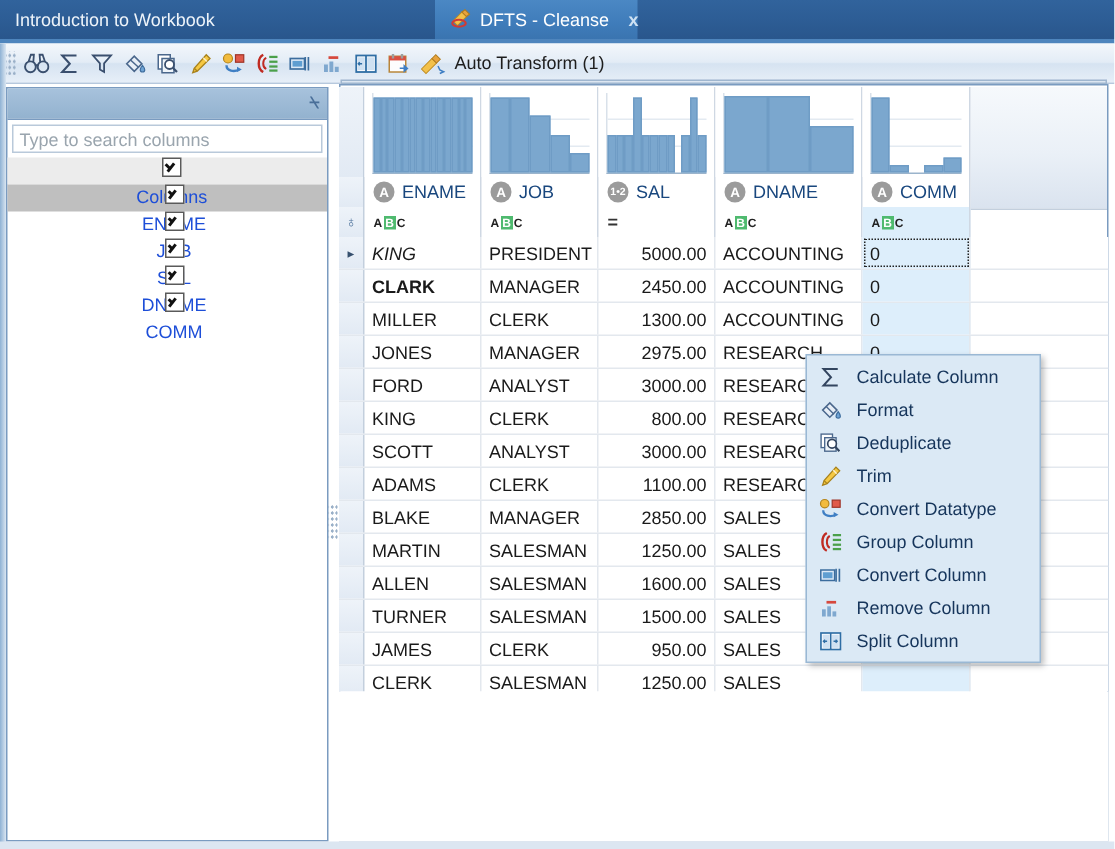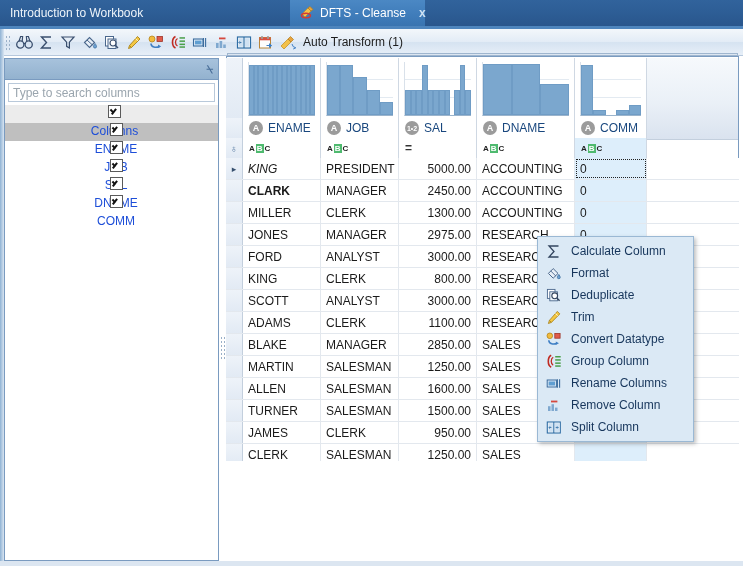--- a/index.html
+++ b/index.html
@@ -756,21 +756,21 @@
       </div>
       <div class="ctx-item">
         <span class="ctx-ico">
           <svg width="16" height="15" viewBox="0 0 16 15">
             <rect x="1.2" y="4" width="9.2" height="7" fill="#dce9f6" stroke="#3c6d9e" stroke-width="1"></rect>
             <rect x="2.6" y="5.5" width="6.4" height="4" fill="#5f9ed1"></rect>
             <path d="M11.4 3.2 V11.8" stroke="#3c6d9e" stroke-width="1.1"></path>
             <path d="M13.6 3.2 V11.8" stroke="#3c6d9e" stroke-width="1.1"></path>
           </svg>
         </span>
-        <span>Rename Columns</span>
+        <span>Convert Column</span>
       </div>
       <div class="ctx-item">
         <span class="ctx-ico">
           <svg width="16" height="15" viewBox="0 0 16 15">
             <rect x="2" y="8.2" width="2.5" height="4.8" fill="#7fa8cf"></rect>
             <rect x="5.5" y="6.2" width="2.5" height="6.8" fill="#7fa8cf"></rect>
             <rect x="9" y="9.6" width="2.5" height="3.4" fill="#7fa8cf"></rect>
             <rect x="5" y="2.6" width="6.4" height="1.8" fill="#d6483c"></rect>
           </svg>
         </span>

